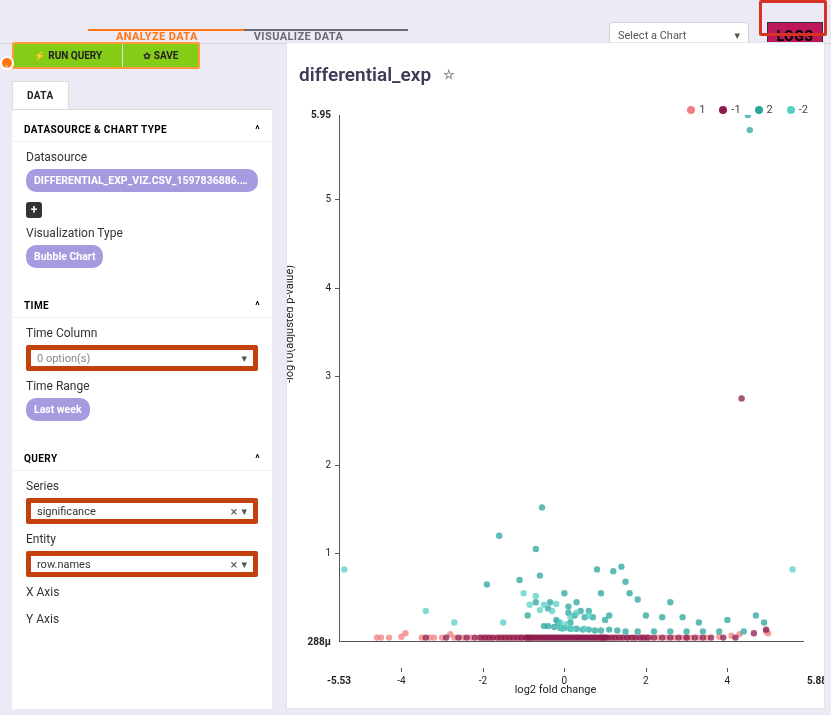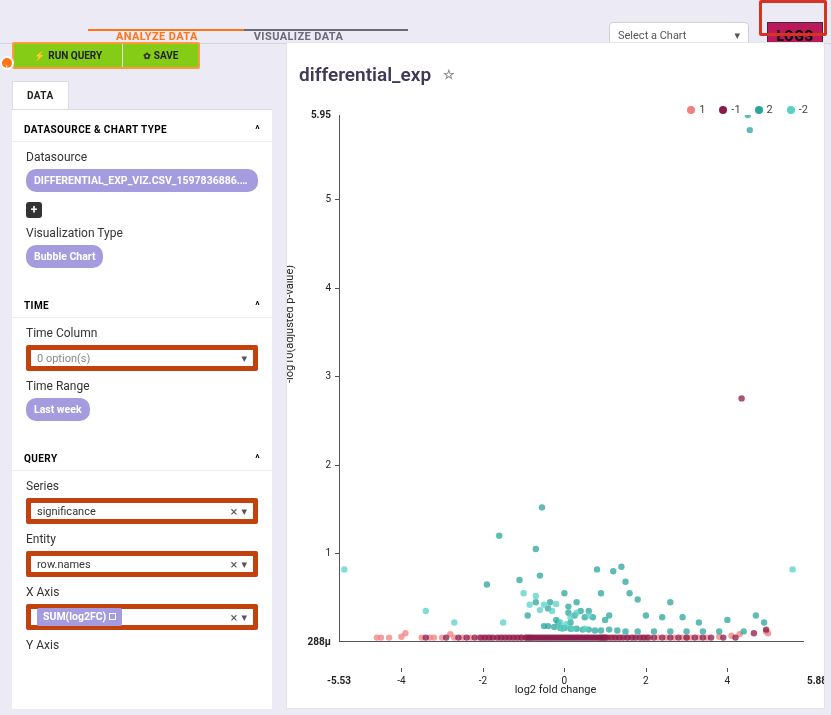--- a/index.html
+++ b/index.html
@@ -168,30 +168,20 @@
         <div class="dd">
           <span class="val">row.names</span>
           <span class="right">
               <span class="x-close"></span>
               <span class="caret"></span>
             </span>
         </div>
       </div>
       <div class="field">
         <div class="field-label">X Axis</div>
-        <div class="dd">
-          <span class="inner-chip">
-            <span>SUM(log2FC)</span>
-            <span class="tiny-sq"></span>
-          </span>
-          <span class="right">
-              <span class="x-close"></span>
-              <span class="caret"></span>
-            </span>
-        </div>
       </div>
       <div class="field">
         <div class="field-label">Y Axis</div>
       </div>
     </div>
   </div>
 
   <div class="chart-area">
     <div class="chart-title">
       <span>differential_exp</span>

